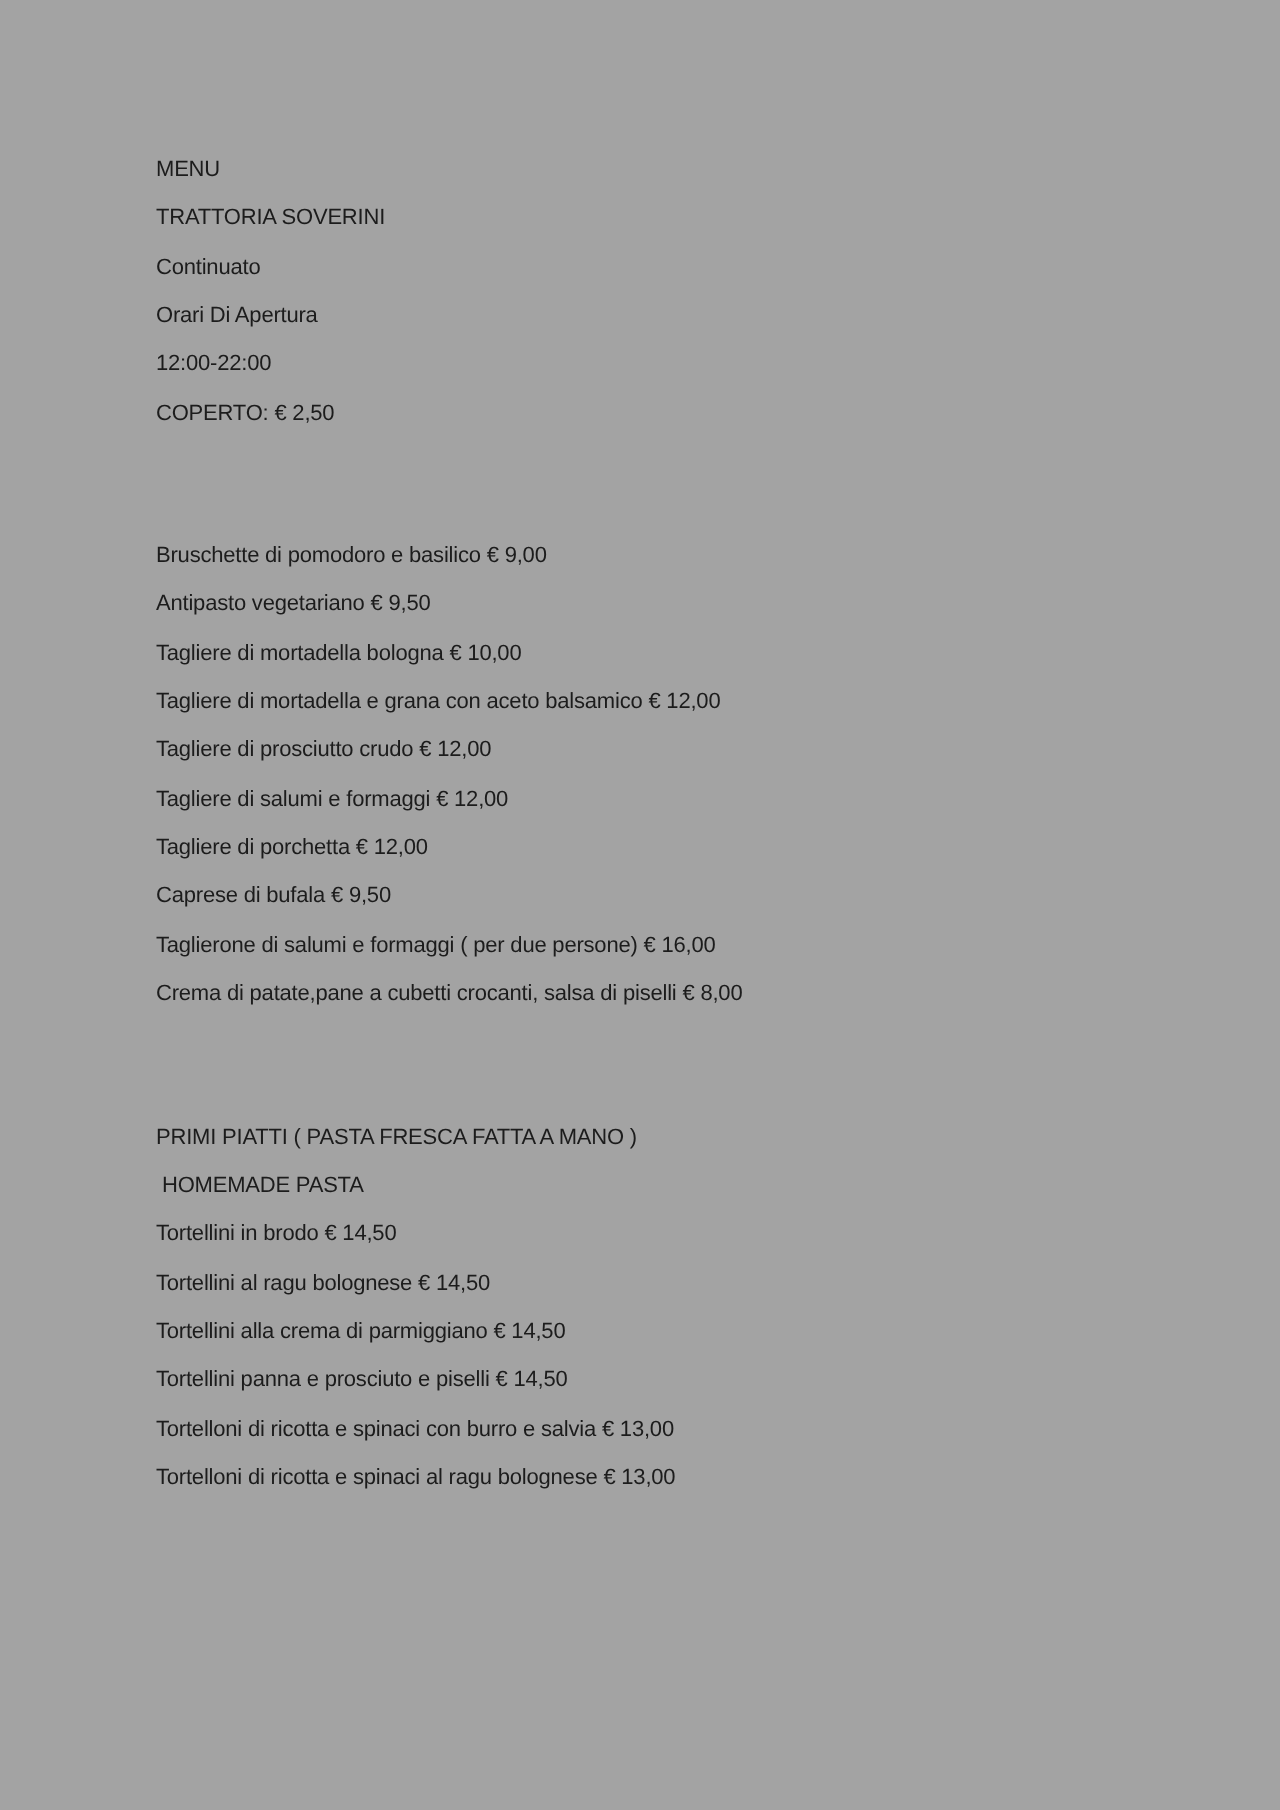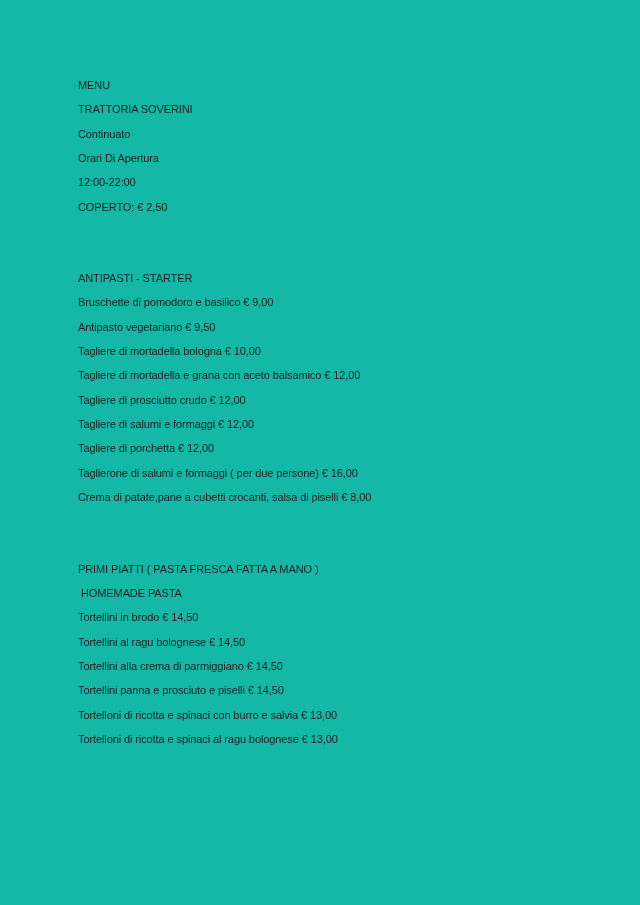--- a/index.html
+++ b/index.html
@@ -10,21 +10,21 @@
   body {
     width: 640px;
     height: 905px;
     overflow: hidden;
     font-family: "Liberation Sans", "DejaVu Sans", sans-serif;
   }
   .page {
     box-sizing: border-box;
     width: 640px;
     height: 905px;
-    background: #14b8a6;
+    background: #a3a3a3;
     padding: 73px 40px 0 78px;
     color: #1c1c1c;
   }
   .page p {
     margin: 0;
     font-size: 11px;
     line-height: 24.35px;
     letter-spacing: -0.1px;
     white-space: pre-wrap;
     color: #1c1c1c;
@@ -41,28 +41,28 @@
   <div class="doc-header">
     <p>MENU</p>
     <p>TRATTORIA SOVERINI</p>
     <p>Continuato</p>
     <p>Orari Di Apertura</p>
     <p>12:00-22:00</p>
     <p>COPERTO: € 2,50</p>
   </div>
 
   <div class="doc-section">
-    <p>ANTIPASTI - STARTER</p>
     <p>Bruschette di pomodoro e basilico € 9,00</p>
     <p>Antipasto vegetariano € 9,50</p>
     <p>Tagliere di mortadella bologna € 10,00</p>
     <p>Tagliere di mortadella e grana con aceto balsamico € 12,00</p>
     <p>Tagliere di prosciutto crudo € 12,00</p>
     <p>Tagliere di salumi e formaggi € 12,00</p>
     <p>Tagliere di porchetta € 12,00</p>
+    <p>Caprese di bufala € 9,50</p>
     <p>Taglierone di salumi e formaggi ( per due persone) € 16,00</p>
     <p>Crema di patate,pane a cubetti crocanti, salsa di piselli € 8,00</p>
   </div>
 
   <div class="doc-section">
     <p>PRIMI PIATTI ( PASTA FRESCA FATTA A MANO )</p>
     <p> HOMEMADE PASTA</p>
     <p>Tortellini in brodo € 14,50</p>
     <p>Tortellini al ragu bolognese € 14,50</p>
     <p>Tortellini alla crema di parmiggiano € 14,50</p>

